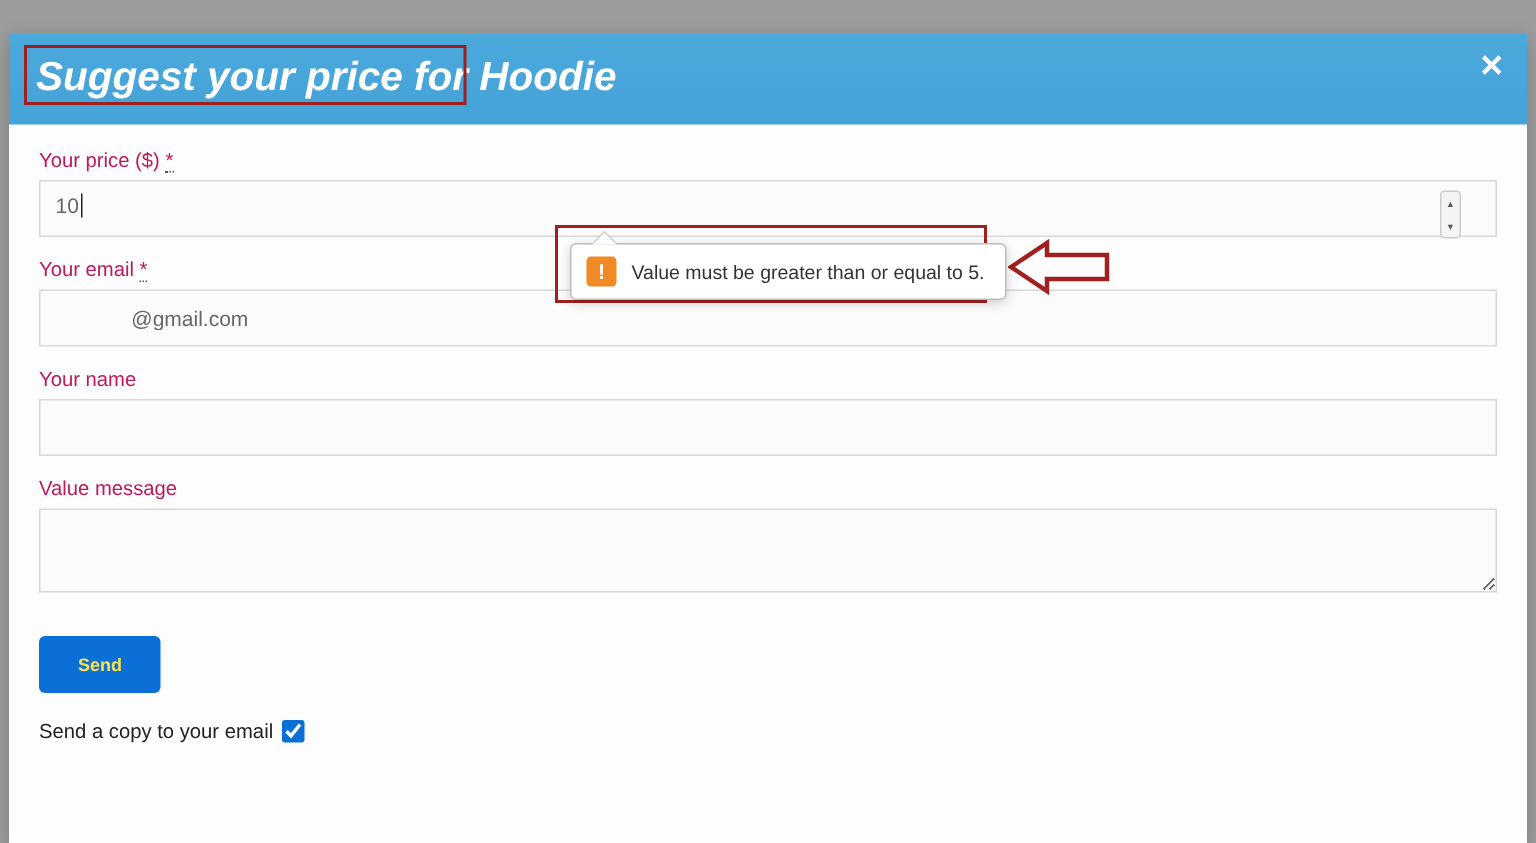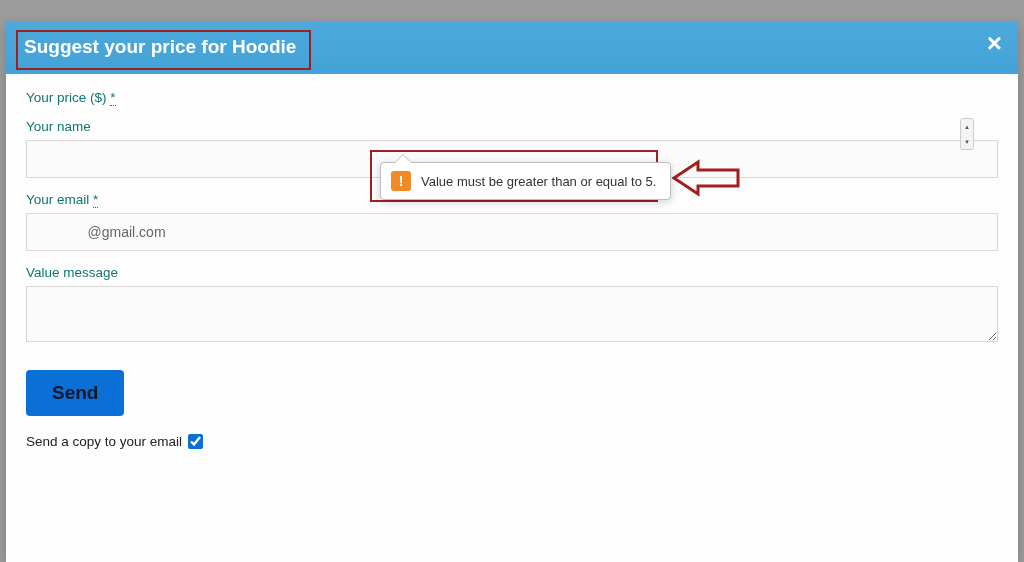--- a/index.html
+++ b/index.html
@@ -26,23 +26,24 @@
     box-shadow: 0 4px 12px rgba(0,0,0,0.2);
   }
   .modal-header {
     background: #4ba9dc;
     background: linear-gradient(#4ca9dc, #43a2d7);
     color: #fff;
     padding: 14px 18px 16px 18px;
     position: relative;
   }
   .modal-title {
-    font-size: 19px;
+    font-size: 27px;
     font-weight: 600;
     display: inline-block;
+    font-style: italic;
   }
   .title-highlight {
     position: absolute;
     top: 30px;
     left: 16px;
     width: 295px;
     height: 40px;
     border: 2px solid #a02020;
     pointer-events: none;
   }
@@ -55,21 +56,21 @@
     font-weight: bold;
     cursor: pointer;
     line-height: 1;
   }
   .modal-body {
     padding: 16px 20px 12px 20px;
   }
   .form-group { margin-bottom: 14px; }
   .form-label {
     font-size: 13.5px;
-    color: #0f766e;
+    color: #be185d;
     display: block;
     margin-bottom: 6px;
   }
   .req { border-bottom: 1px dotted #555; }
   .form-control {
     width: 100%;
     border: 1px solid #d8d8d8;
     background: #fbfbfb;
     padding: 8px 10px;
     font-size: 14px;
@@ -97,24 +98,24 @@
     align-items: center;
     justify-content: space-around;
   }
   .price-wrap { position: relative; }
   textarea.form-control {
     height: 56px;
     resize: vertical;
   }
   .send-btn {
     background: #0a6fd6;
-    color: #0f172a;
+    color: #fde047;
     border: none;
     padding: 12px 26px;
-    font-size: 19px;
+    font-size: 12px;
     font-weight: 600;
     border-radius: 4px;
     cursor: pointer;
     margin-top: 10px;
     margin-bottom: 18px;
   }
   .copy-row {
     font-size: 13.5px;
     color: #222;
     display: flex;
@@ -207,39 +208,42 @@
     <span class="close-btn">×</span>
   </div>
 
   <div class="modal-body">
 
     <div class="form-group price-wrap">
       <label class="form-label">
         <span>Your price ($)</span>
         <span class="req">*</span>
       </label>
+      <div class="form-control number">
+        <span>10</span><span class="text-cursor"></span>
+      </div>
       <div class="spinner">
         <span>▴</span>
         <span>▾</span>
       </div>
-    </div>
-
-    <div class="form-group">
-      <label class="form-label">Your name</label>
-      <input class="form-control" value="" style="">
     </div>
 
     <div class="form-group">
       <label class="form-label">
         <span>Your email</span>
         <span class="req">*</span>
       </label>
       <input class="form-control" value="             @gmail.com" style="">
     </div>
 
+    <div class="form-group">
+      <label class="form-label">Your name</label>
+      <input class="form-control" value="" style="">
+    </div>
+
     <div class="form-group" style="position:relative">
       <label class="form-label">Value message</label>
       <textarea class="form-control" style=""></textarea>
     </div>
 
     <button class="send-btn">Send</button>
 
     <div class="copy-row">
       <span>Send a copy to your email</span>
       <input type="checkbox" checked="" style="">

